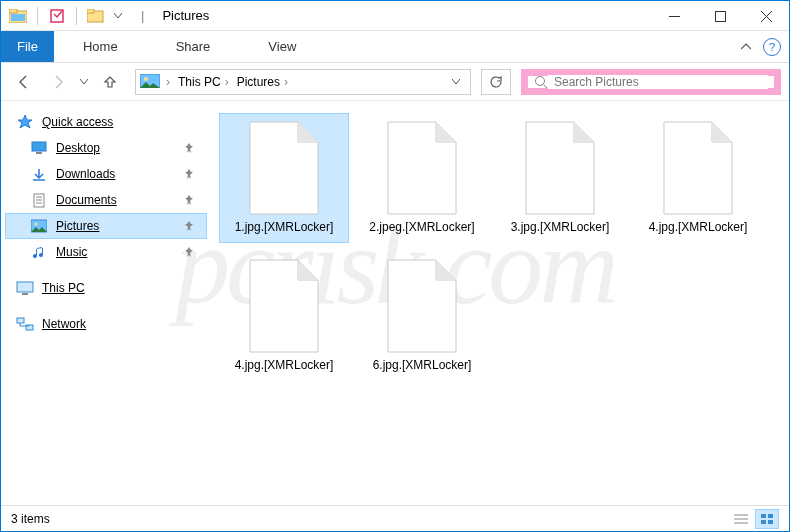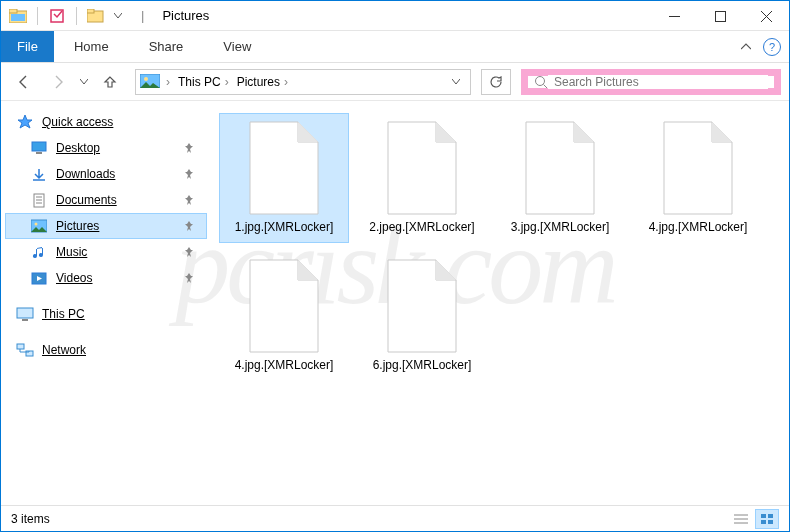--- a/index.html
+++ b/index.html
@@ -6,21 +6,21 @@
 body { width: 790px; height: 532px; background: #fff; border: 1px solid #0078d7; overflow: hidden; position: relative; }
 .titlebar { height: 30px; background: #fff; display: flex; align-items: center; border-bottom: 1px solid #e5e5e5; position: relative; }
 .titlebar-left { display: flex; align-items: center; gap: 8px; padding-left: 8px; }
 .qat-icon { width: 18px; height: 18px; display: flex; align-items: center; justify-content: center; }
 .qat-sep { width: 1px; height: 18px; background: #ccc; margin: 0 2px; }
 .title-text { margin-left: 10px; font-size: 13px; }
 .winbtns { position: absolute; right: 0; top: 0; display: flex; }
 .winbtn { width: 46px; height: 30px; display: flex; align-items: center; justify-content: center; cursor: pointer; }
 .ribbon { height: 32px; background: #fff; display: flex; align-items: stretch; border-bottom: 1px solid #e1e1e1; position: relative; }
 .file-tab { background: #1979ca; color: #fff; padding: 0 16px; display: flex; align-items: center; font-size: 13px; }
-.ribbon-tab { padding: 0 20px; display: flex; align-items: center; font-size: 13px; color: #333; cursor: pointer; }
+.ribbon-tab { padding: 0 29px; display: flex; align-items: center; font-size: 13px; color: #333; cursor: pointer; }
 .ribbon-right { position: absolute; right: 8px; top: 0; height: 32px; display: flex; align-items: center; gap: 12px; }
 .ribbon-caret { color: #555; cursor: pointer; }
 .help-icon { width: 18px; height: 18px; border-radius: 50%; border: 1px solid #2b7bd6; color: #2b7bd6; display: flex; align-items: center; justify-content: center; font-size: 11px; cursor: pointer; }
 .navbar { height: 38px; display: flex; align-items: center; padding: 0 8px; gap: 4px; border-bottom: 1px solid #e8e8e8; }
 .navbtn { width: 30px; height: 28px; display: flex; align-items: center; justify-content: center; color: #555; cursor: pointer; }
 .navbtn.disabled { color: #bbb; cursor: default; }
 .addrbar { flex: 1; height: 26px; border: 1px solid #ccc; display: flex; align-items: center; padding: 0 4px; margin: 0 6px; }
 .addr-icon { width: 20px; height: 16px; margin-right: 6px; }
 .crumb { display: flex; align-items: center; gap: 4px; padding: 0 4px; cursor: pointer; }
 .crumb-sep { color: #888; }
@@ -256,34 +256,20 @@
                 <path d="M6 3v8a2 2 0 1 1-1-1.7V4l7-1v7a2 2 0 1 1-1-1.7V2z" fill="#2b7bd6"></path>
               </svg>
             </span>
             <span>Music</span>
             <span class="pin">
               <svg width="10" height="10" viewBox="0 0 10 10">
                 <path d="M5 0l2 3h2L6 6l1 4-2-2-2 2 1-4L1 3h2z" fill="#888"></path>
               </svg>
             </span>
           </div>
-          <div class="nav-item">
-            <span class="nav-icon">
-              <svg width="16" height="15" viewBox="0 0 16 15">
-                <rect x="1" y="2" width="14" height="11" fill="#3a8dd0" stroke="#2b7bd6"></rect>
-                <path d="M6 5v5l5-2.5z" fill="#fff"></path>
-              </svg>
-            </span>
-            <span>Videos</span>
-            <span class="pin">
-              <svg width="10" height="10" viewBox="0 0 10 10">
-                <path d="M5 0l2 3h2L6 6l1 4-2-2-2 2 1-4L1 3h2z" fill="#888"></path>
-              </svg>
-            </span>
-          </div>
         </div>
     </div>
     <div class="nav-group">
       <div class="nav-item header">
         <span class="nav-icon">
           <svg width="18" height="14" viewBox="0 0 18 14">
               <rect x="1" y="1" width="16" height="10" fill="#cde9ff" stroke="#3a8dd0"></rect>
               <rect x="6" y="12" width="6" height="2" fill="#888"></rect>
             </svg>
         </span>

